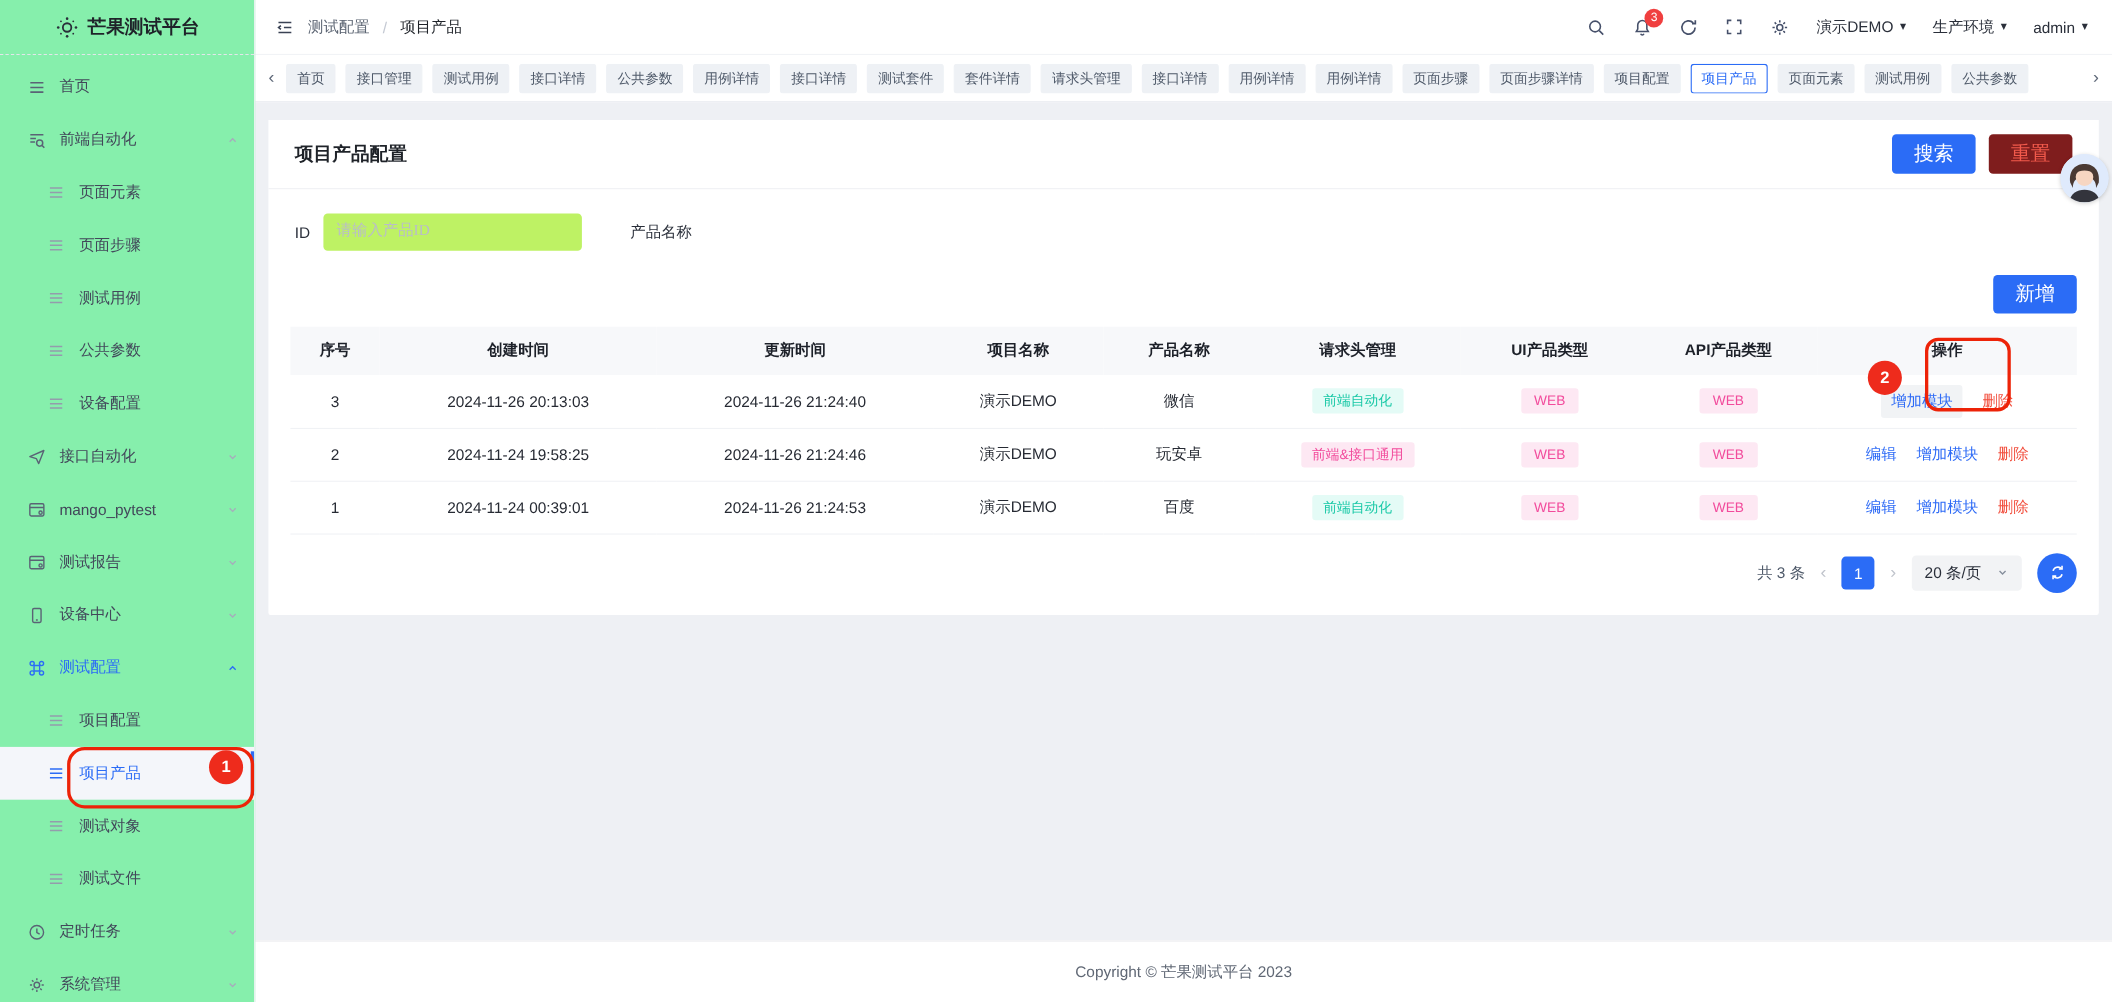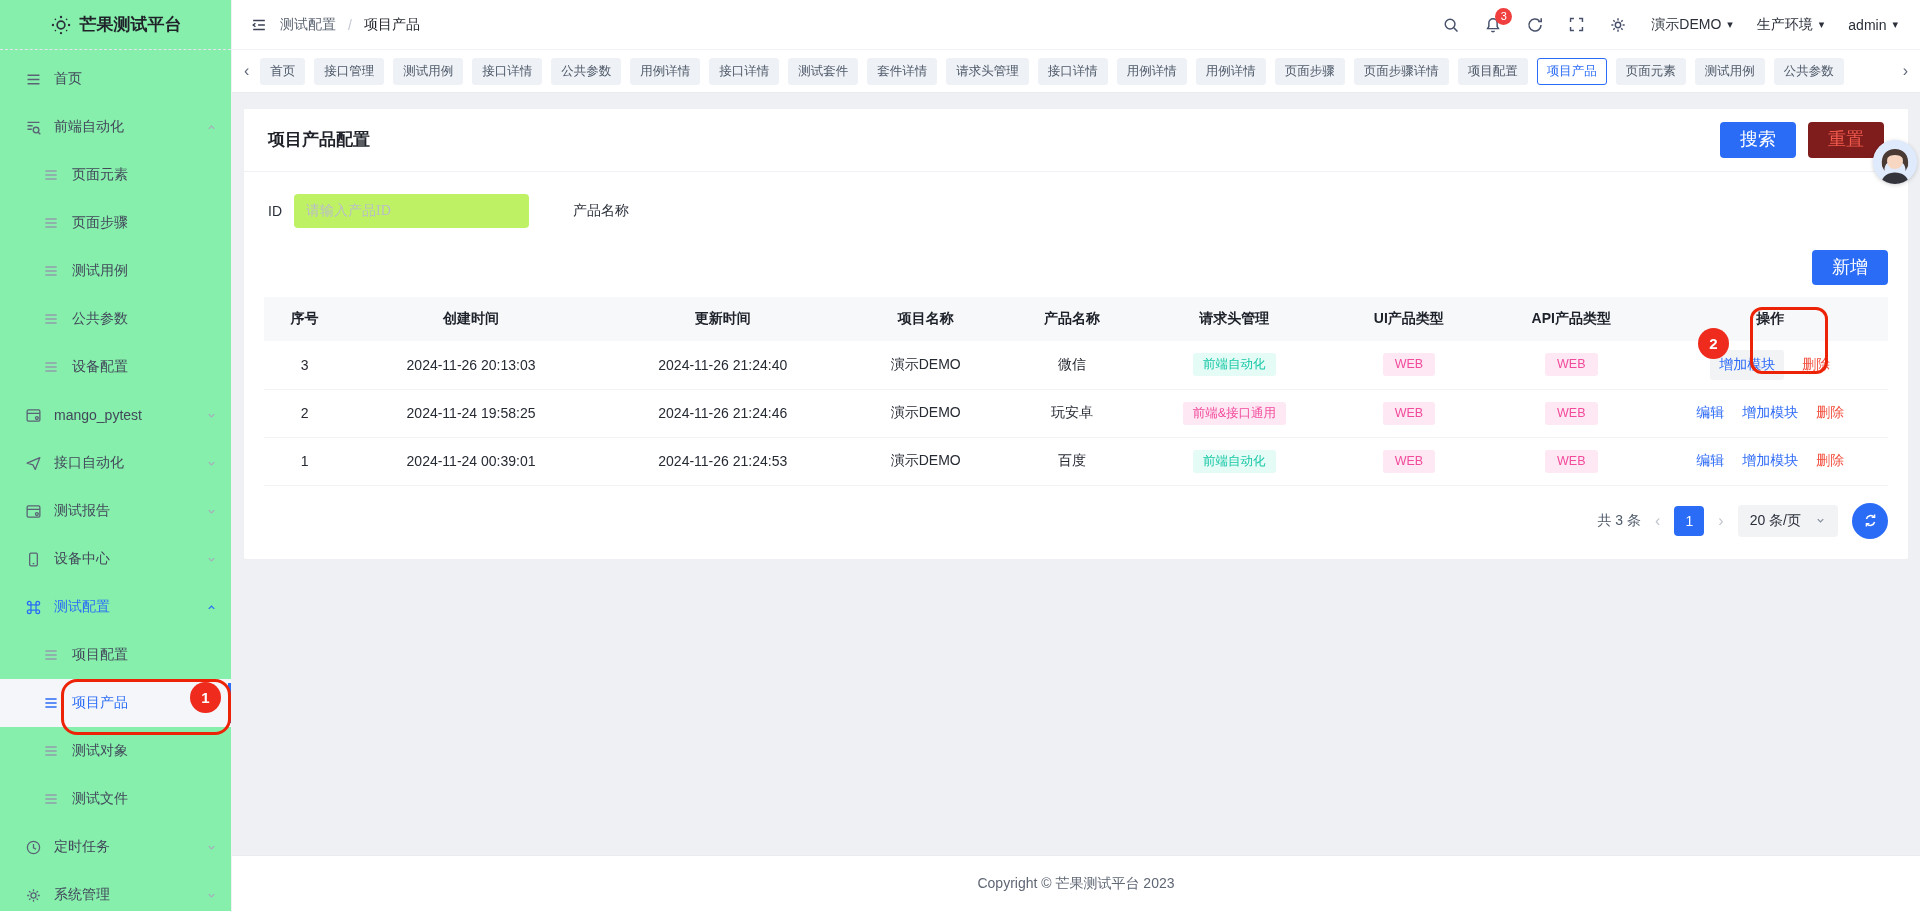--- a/index.html
+++ b/index.html
@@ -184,40 +184,40 @@
     <div class="mi sub">
       <span class="ic">
           <svg width="16" height="16" viewBox="0 0 20 20" fill="none" stroke="currentColor" stroke-width="1.7">
             <path d="M3 5h14M3 10h14M3 15h14"></path>
           </svg>
         </span>
       <span class="lbl">设备配置</span>
     </div>
     <div class="mi">
       <span class="ic">
+          <svg width="17" height="17" viewBox="0 0 20 20" fill="none" stroke="currentColor" stroke-width="1.5" stroke-linejoin="round">
+            <path d="M2.5 9.5L17.5 3l-5.5 14-2.6-5.4L2.5 9.5z"></path>
+          </svg>
+        </span>
+      <span class="lbl">接口自动化</span>
+      <span class="chev">
+          <svg width="11" height="11" viewBox="0 0 16 16" fill="none" stroke="currentColor" stroke-width="1.8">
+            <path d="M4 6l4 4 4-4"></path>
+          </svg>
+        </span>
+    </div>
+    <div class="mi">
+      <span class="ic">
           <svg width="17" height="17" viewBox="0 0 20 20" fill="none" stroke="currentColor" stroke-width="1.5">
             <rect x="2.5" y="3.5" width="15" height="13" rx="1.5"></rect>
             <path d="M2.5 7.5h15"></path>
             <circle cx="14" cy="13" r="1.7"></circle>
           </svg>
         </span>
       <span class="lbl">mango_pytest</span>
-      <span class="chev">
-          <svg width="11" height="11" viewBox="0 0 16 16" fill="none" stroke="currentColor" stroke-width="1.8">
-            <path d="M4 6l4 4 4-4"></path>
-          </svg>
-        </span>
-    </div>
-    <div class="mi">
-      <span class="ic">
-          <svg width="17" height="17" viewBox="0 0 20 20" fill="none" stroke="currentColor" stroke-width="1.5" stroke-linejoin="round">
-            <path d="M2.5 9.5L17.5 3l-5.5 14-2.6-5.4L2.5 9.5z"></path>
-          </svg>
-        </span>
-      <span class="lbl">接口自动化</span>
       <span class="chev">
           <svg width="11" height="11" viewBox="0 0 16 16" fill="none" stroke="currentColor" stroke-width="1.8">
             <path d="M4 6l4 4 4-4"></path>
           </svg>
         </span>
     </div>
     <div class="mi">
       <span class="ic">
           <svg width="17" height="17" viewBox="0 0 20 20" fill="none" stroke="currentColor" stroke-width="1.5">
             <rect x="2.5" y="3.5" width="15" height="13" rx="1.5"></rect>

